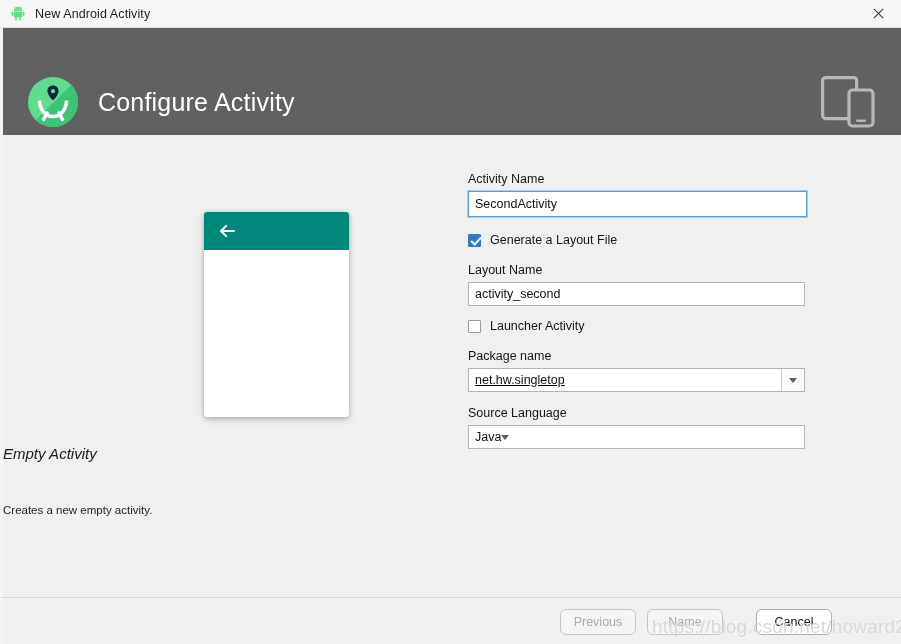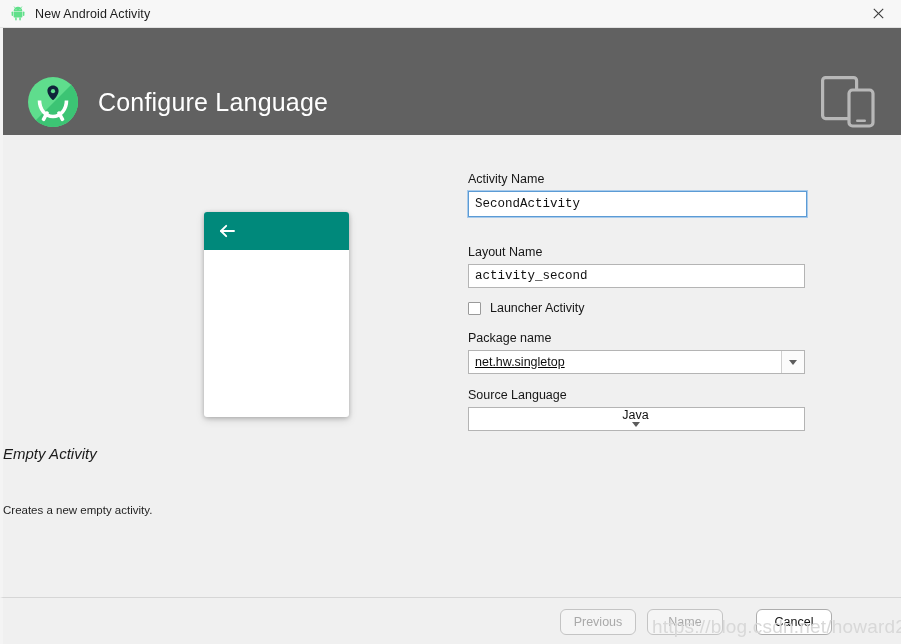--- a/index.html
+++ b/index.html
@@ -171,21 +171,21 @@
     color: #161616;
     margin-bottom: 5px;
     white-space: nowrap;
   }
   .text-input {
     width: 337px;
     height: 24px;
     box-sizing: border-box;
     border: 1px solid #b4b4b4;
     background: #ffffff;
-    font-family: Liberation Mono, monospace;
+    font-family: Liberation Sans, sans-serif;
     font-size: 12.5px;
     color: #101010;
     padding: 0 6px;
     outline: none;
     border-radius: 0;
   }
   .text-input.focused {
     width: 339px;
     height: 26px;
     border: 1px solid #5b9bd5;
@@ -267,21 +267,20 @@
     width: 337px;
     height: 24px;
     box-sizing: border-box;
     border: 1px solid #b4b4b4;
     background: #ffffff;
     display: flex;
     align-items: center;
     padding: 0 8px 0 6px;
     font-size: 12.5px;
     color: #101010;
-    flex-direction: column;
   }
   .tri {
     width: 0; height: 0;
     border-left: 4.5px solid transparent;
     border-right: 4.5px solid transparent;
     border-top: 5px solid #5c5c5c;
   }
 
   
   .footer {
@@ -373,21 +372,21 @@
         <g clip-path="url(#circ)">
           <polygon points="-5,60 60,-5 60,60" fill="#3cc474"></polygon>
         </g>
         <path d="M27 10.5c-3.2 0-5.6 2.4-5.6 5.4 0 2.6 2 5.6 4.2 8.2a1.8 1.8 0 0 0 2.8 0c2.2-2.6 4.2-5.6 4.2-8.2 0-3-2.4-5.4-5.6-5.4z" fill="#10233a"></path>
         <circle cx="27" cy="16.2" r="2.1" fill="#5fdd8d"></circle>
         <path d="M13.5 25.5c0 9 6 16 13.5 16s13.5-7 13.5-16" fill="none" stroke="#ffffff" stroke-width="3.6"></path>
         <rect x="17.6" y="36" width="3.6" height="10.5" rx="1.3" fill="#ffffff" transform="rotate(28 19.4 41)"></rect>
         <rect x="32.8" y="36" width="3.6" height="10.5" rx="1.3" fill="#ffffff" transform="rotate(-28 34.6 41)"></rect>
       </svg>
     </div>
-    <div class="header-title">Configure Language</div>
+    <div class="header-title">Configure Activity</div>
     <div class="header-devices">
       <svg width="56" height="52" viewBox="0 0 56 52">
         <rect x="1.6" y="1.6" width="34" height="41" rx="3" fill="none" stroke="#b8b8b8" stroke-width="3.2"></rect>
         <rect x="28" y="14" width="24" height="36" rx="3.5" fill="#616161" stroke="#b8b8b8" stroke-width="3.2"></rect>
         <rect x="35" y="43.5" width="10" height="2.4" rx="1.2" fill="#b8b8b8"></rect>
       </svg>
     </div>
   </div>
 
   <div class="body-area">
@@ -409,20 +408,24 @@
 
     <div class="form-pane">
 
       <div style="height:31px"></div>
 
       <div class="field-label">Activity Name</div>
       <input class="text-input focused" type="text" value="SecondActivity" style="">
 
       <div class="row-gap-a"></div>
 
+      <div class="check-row">
+        <div class="checkbox checked"></div>
+        <div class="check-label">Generate a Layout File</div>
+      </div>
 
       <div class="row-gap-a"></div>
 
       <div class="field-label">Layout Name</div>
       <input class="text-input" type="text" value="activity_second" style="">
 
       <div class="row-gap-b"></div>
 
       <div class="check-row">
         <div class="checkbox"></div>

